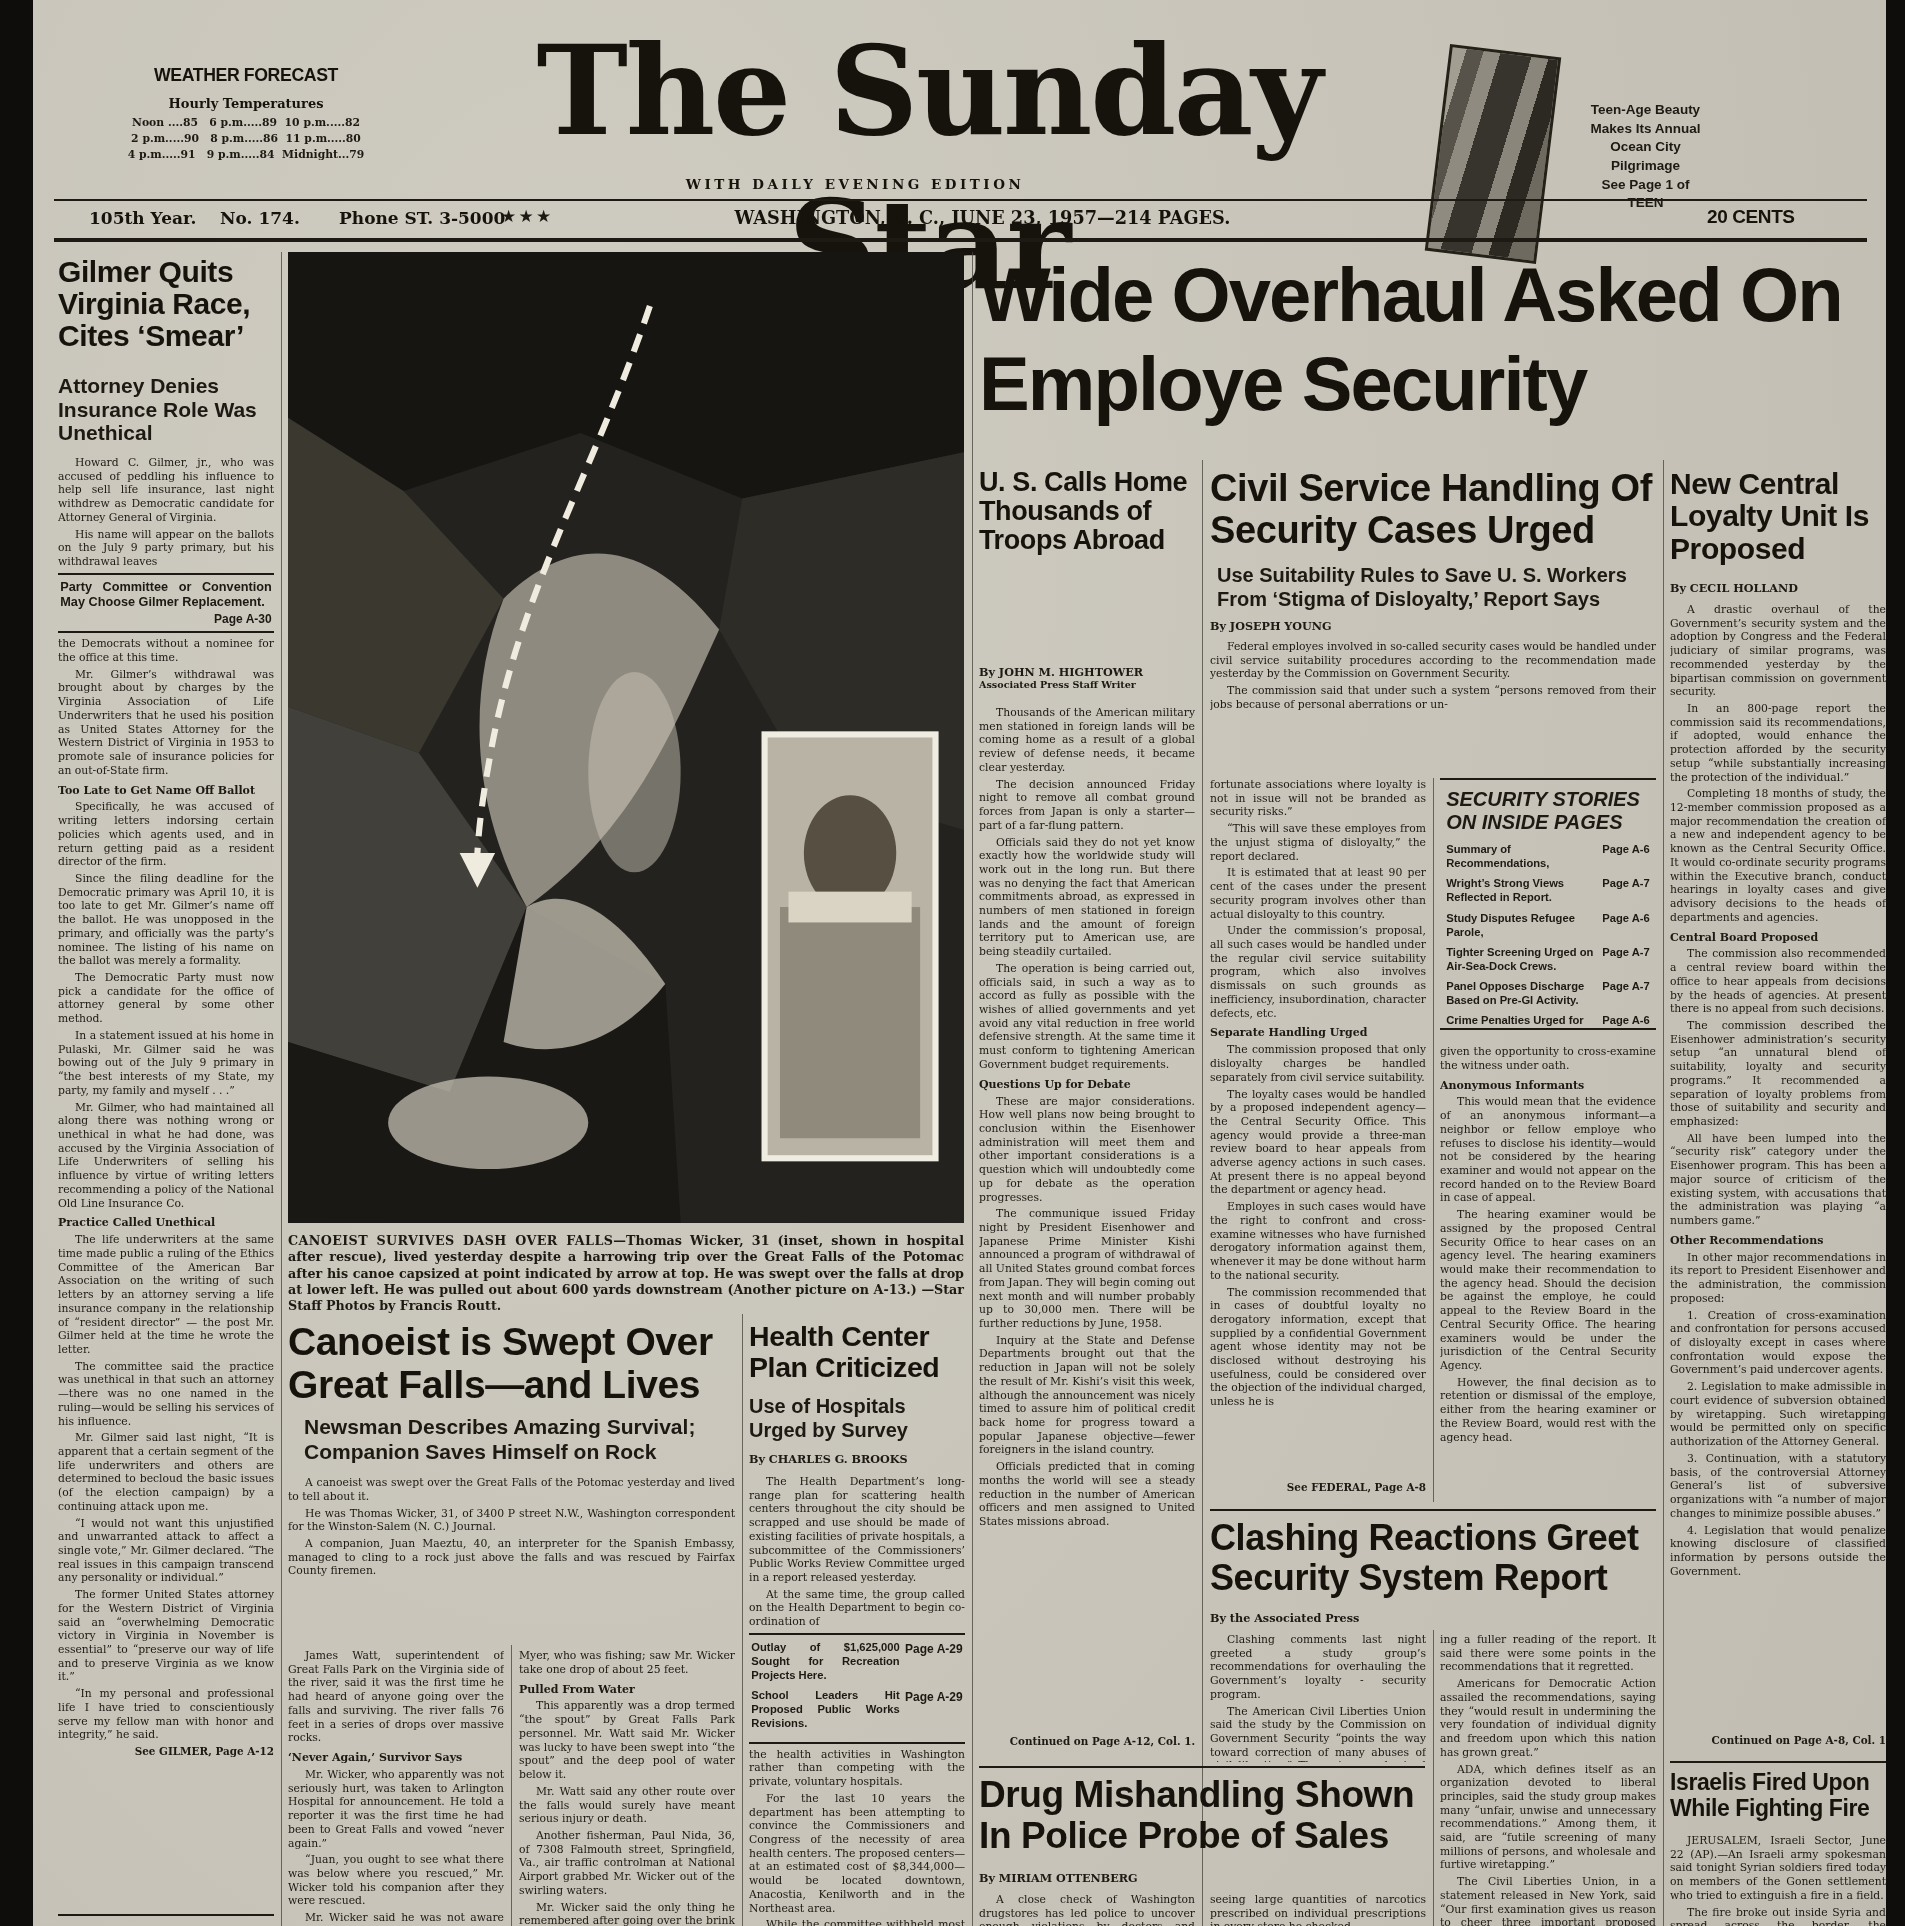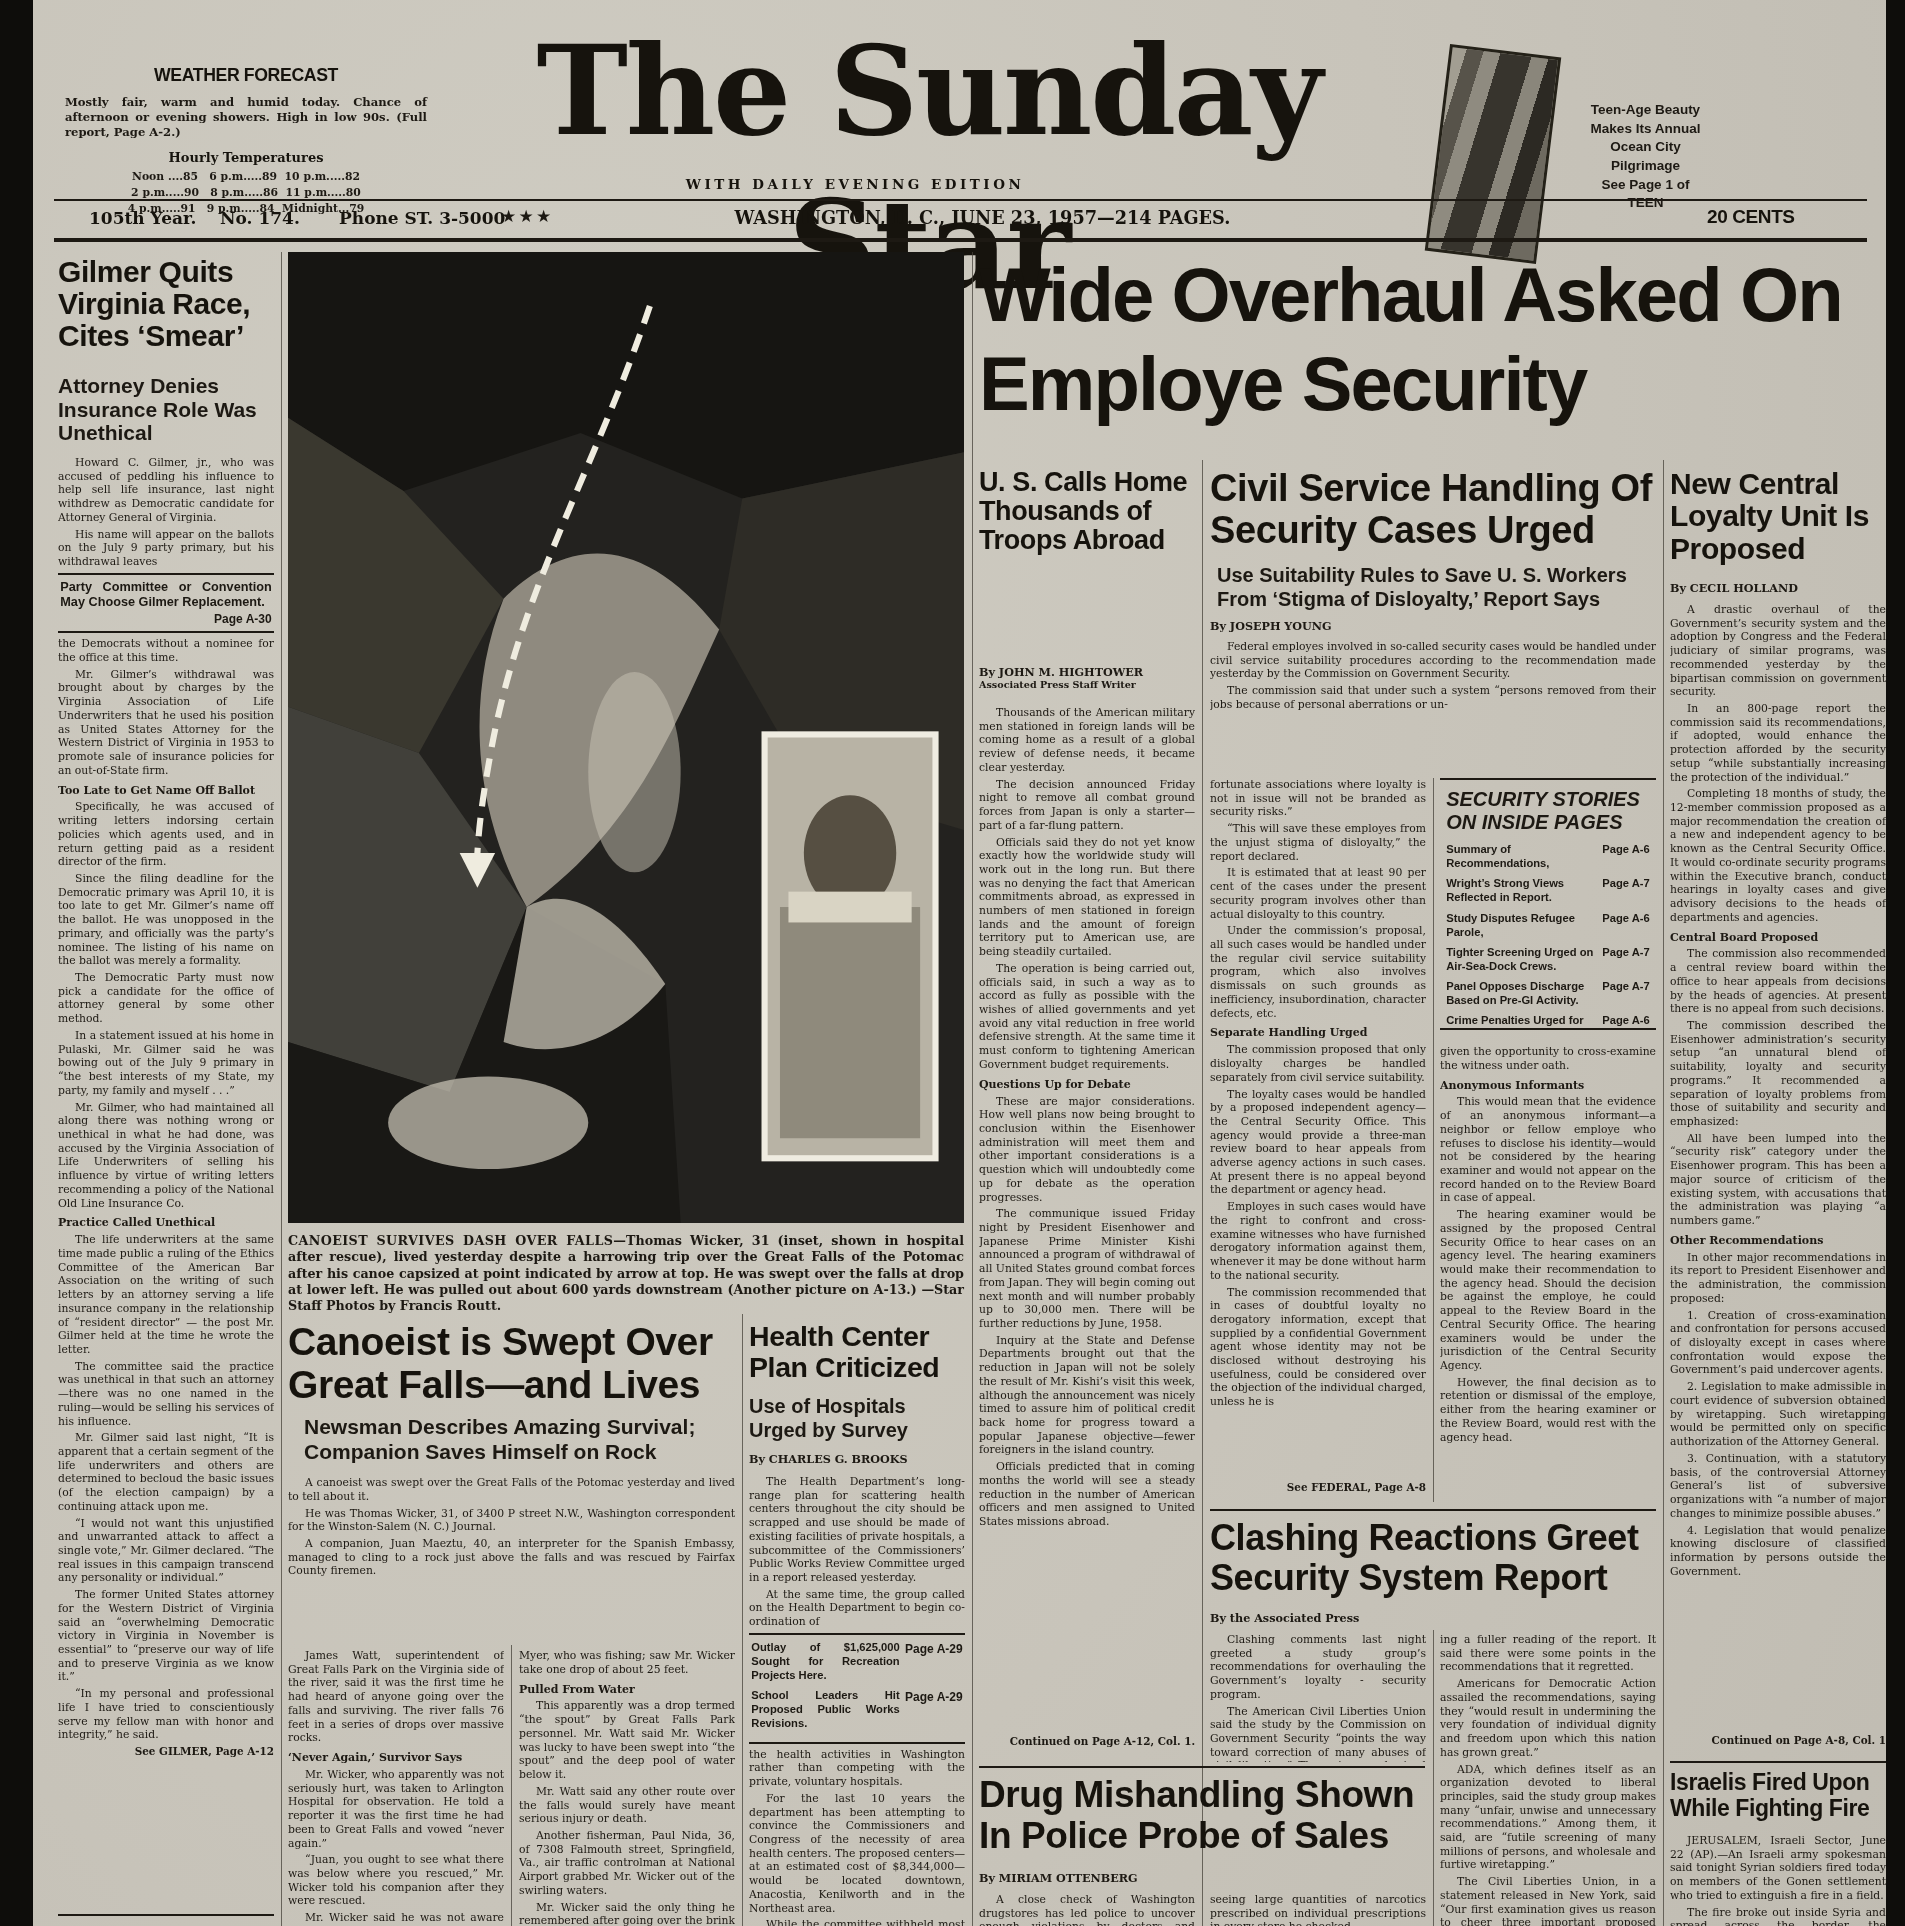--- a/index.html
+++ b/index.html
@@ -39,21 +39,20 @@
 </head>
 <body>
 
 <div id="paper">
 
   <div class="abs edge" style="left:0;top:0;width:33px;height:2675px;"></div>
   <div class="abs edge" style="left:1886px;top:0;width:19px;height:2675px;"></div>
 
   <div class="abs wbox" style="left:65px;top:65px;width:362px;">
     <div class="hs" style="font-size:17.7px;text-align:center;margin-bottom:8.5px;">WEATHER FORECAST</div>
-    <div class="sum">Mostly fair, warm and humid today. Chance of afternoon or evening showers. High in low 90s. (Full report, Page A-2.)</div>
     <div class="hser" style="font-size:13px;text-align:center;margin:10px 0 3.9px;">Hourly Temperatures</div>
     <div>
 
     <div class="wrow">Noon ....85   6 p.m.....89  10 p.m.....82</div>
         <div class="wrow">2 p.m.....90   8 p.m.....86  11 p.m.....80</div>
         <div class="wrow">4 p.m.....91   9 p.m.....84  Midnight...79</div>
       </div>
   </div>
 
   <div class="abs hser" style="left:424px;top:15.4px;width:1009px;text-align:center;font-size:123px;line-height:1.25;letter-spacing:-2.3px;">The Sunday Star</div>
@@ -163,21 +162,21 @@
         <p>He was Thomas Wicker, 31, of 3400 P street N.W., Washington correspondent for the Winston-Salem (N. C.) Journal.</p>
         <p>A companion, Juan Maeztu, 40, an interpreter for the Spanish Embassy, managed to cling to a rock just above the falls and was rescued by Fairfax County firemen.</p>
       </div>
   </div>
   <div class="abs bodycol" style="left:288px;top:1649px;width:216px;height:524px;">
     <div class="plist">
         <p>James Watt, superintendent of Great Falls Park on the Virginia side of the river, said it was the first time he had heard of anyone going over the falls and surviving. The river falls 76 feet in a series of drops over massive rocks.</p>
       </div>
     <div class="subhed">‘Never Again,’ Survivor Says</div>
     <div class="plist">
-        <p>Mr. Wicker, who apparently was not seriously hurt, was taken to Arlington Hospital for observation. He told a reporter it was the first time he had been to Great Falls and vowed “never again.”</p>
+        <p>Mr. Wicker, who apparently was not seriously hurt, was taken to Arlington Hospital for announcement. He told a reporter it was the first time he had been to Great Falls and vowed “never again.”</p>
         <p>“Juan, you ought to see what there was below where you rescued,” Mr. Wicker told his companion after they were rescued.</p>
         <p>Mr. Wicker said he was not aware of a falling sensation when he went over the falls.</p>
       </div>
 
   </div>
   <div class="abs bodycol" style="left:519px;top:1649px;width:216px;height:524px;">
     <p class="cont">Myer, who was fishing; saw Mr. Wicker take one drop of about 25 feet.</p>
     <div class="subhed">Pulled From Water</div>
     <div class="plist">
         <p>This apparently was a drop termed “the spout” by Great Falls Park personnel. Mr. Watt said Mr. Wicker was lucky to have been swept into “the spout” and the deep pool of water below it.</p>

